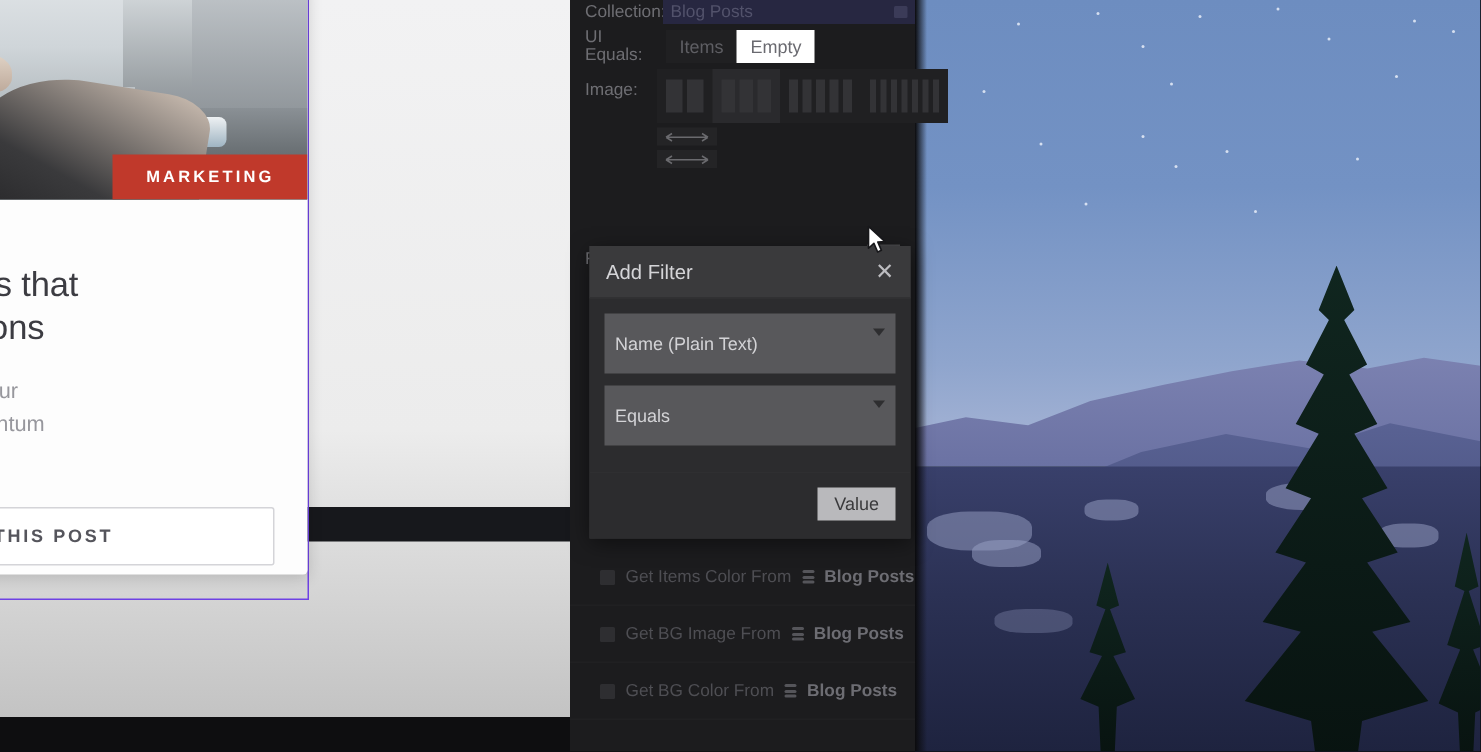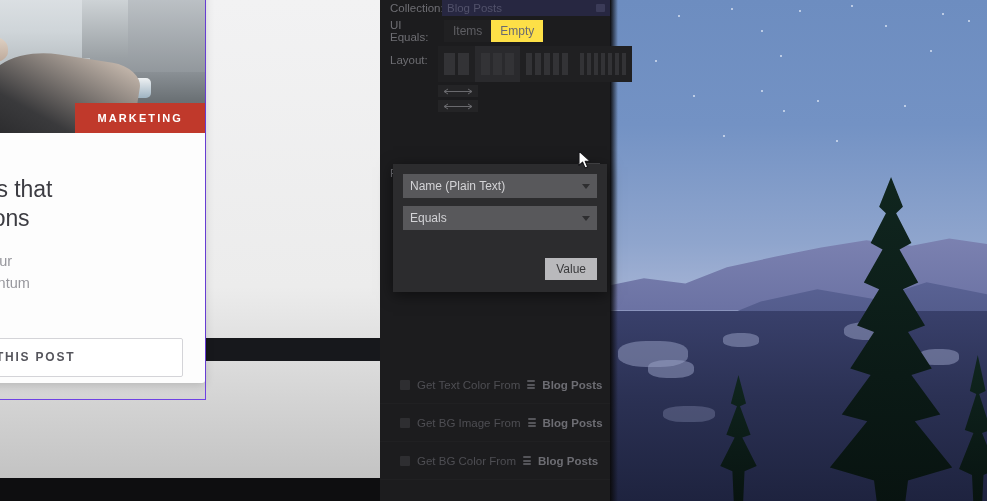--- a/index.html
+++ b/index.html
@@ -86,21 +86,21 @@
       background:#1c1c1e;color:#8b8b90;font-size:11.5px;}
   .p-label{width:48px;color:#6e6e73;font-size:11.5px;flex:none;}
   .collection-head{display:flex;align-items:center;height:16px;padding-left:10px;}
   .coll-field{flex:1;height:16px;background:#272741;display:flex;align-items:center;
       justify-content:space-between;padding:0 5px;color:#52526b;font-size:11.5px;
       margin-left:4px;}
   .coll-ico{width:9px;height:8px;background:#3b3b58;border-radius:1px;}
   .uistate{height:30px;display:flex;align-items:center;padding-left:10px;}
   .seg{display:flex;margin-left:6px;text-align:center;}
   .seg-btn{padding:4px 9px;font-size:12px;color:#5e5e63;background:#202022;}
-  .seg-btn.on{background:#fde047;color:#6a6a70;}
+  .seg-btn.on{background:#ffffff;color:#6a6a70;}
   .layout-row{display:flex;padding-left:10px;align-items:flex-start;}
   .lay-grid{display:flex;background:#202022;}
   .lay-opt{padding:7px 6px;display:flex;gap:3px;align-items:flex-end;height:22px;
       box-sizing:content-box;}
   .lay-opt.on{background:#2a2a2d;}
   .lay-bar{background:#333336;width:11px;height:22px;}
   .lay-bar.n3{width:9px;}
   .lay-bar.n5{width:6px;}
   .lay-bar.n8{width:4px;}
   .arrow-stack{margin-left:0;}
@@ -113,21 +113,21 @@
       display:flex;align-items:center;justify-content:center;line-height:1;}
 
   
   .dialog{position:absolute;left:393px;top:164px;width:214px;
       background:#3a3a3c;box-shadow:0 3px 14px rgba(0,0,0,.5);}
   .dlg-head{height:34px;display:flex;align-items:center;justify-content:space-between;
       padding:0 11px;background:#3a3a3c;border-bottom:1px solid #313133;}
   .dlg-title{color:#d5d5d8;font-size:13.5px;}
   .dlg-x{color:#bdbdc1;font-size:15px;line-height:1;cursor:pointer;}
   .dlg-body{background:#2c2c2e;padding:10px;}
-  .sel{position:relative;height:24px;background:#58585b;margin-bottom:8px;
+  .sel{position:relative;height:40px;background:#58585b;margin-bottom:8px;
       display:flex;align-items:center;padding:0 7px;color:#d3d3d6;font-size:12px;}
   .caret{position:absolute;right:7px;top:10px;width:0;height:0;
       border-left:4.5px solid transparent;border-right:4.5px solid transparent;
       border-top:5px solid #2e2e30;}
   .val{height:24px;background:#242426;display:flex;align-items:center;padding:0 7px;
       color:#77777b;font-size:12px;}
   .dlg-foot{display:flex;justify-content:flex-end;padding:10px 10px 12px 10px;
       background:#2c2c2e;}
   .save-btn{background:#b9b9bc;color:#3a3a3c;font-size:12px;padding:4px 11px;}
 
@@ -235,21 +235,21 @@
 
     <div class="uistate">
       <span class="p-label">UI Equals:</span>
       <span class="seg">
         <span class="seg-btn">Items</span>
         <span class="seg-btn on">Empty</span>
       </span>
     </div>
 
     <div class="layout-row">
-      <span class="p-label" style="padding-top:8px">Layout:</span>
+      <span class="p-label" style="padding-top:8px">Image:</span>
       <span>
         <span class="lay-grid">
           <span class="lay-opt">
             <i class="lay-bar"></i>
               <i class="lay-bar"></i>
           </span>
           <span class="lay-opt on">
             <i class="lay-bar n3"></i>
               <i class="lay-bar n3"></i>
               <i class="lay-bar n3"></i>
@@ -288,21 +288,21 @@
 
     <div class="filters-row" style="margin-top:44px">
       <span class="p-label">Filters:</span>
       <span class="plus-btn">+</span>
     </div>
   </div>
 
   <div class="css-sec">
     <div class="css-row">
       <span class="cb"></span>
-      <span class="css-lbl">Get Text Color From</span>
+      <span class="css-lbl">Get Items Color From</span>
       <span class="db-ico">
           <i></i>
           <i></i>
           <i></i>
         </span>
       <span class="css-val">Blog Posts</span>
     </div>
     <div class="css-row">
       <span class="cb"></span>
       <span class="css-lbl">Get BG Image From</span>
@@ -319,20 +319,24 @@
       <span class="db-ico">
           <i></i>
           <i></i>
           <i></i>
         </span>
       <span class="css-val">Blog Posts</span>
     </div>
   </div>
 
   <div class="dialog">
+    <div class="dlg-head">
+      <span class="dlg-title">Add Filter</span>
+      <span class="dlg-x">✕</span>
+    </div>
     <div class="dlg-body">
       <div class="sel">
         <span>Name (Plain Text)</span>
         <span class="caret"></span>
       </div>
       <div class="sel">
         <span>Equals</span>
         <span class="caret"></span>
       </div>
     </div>

